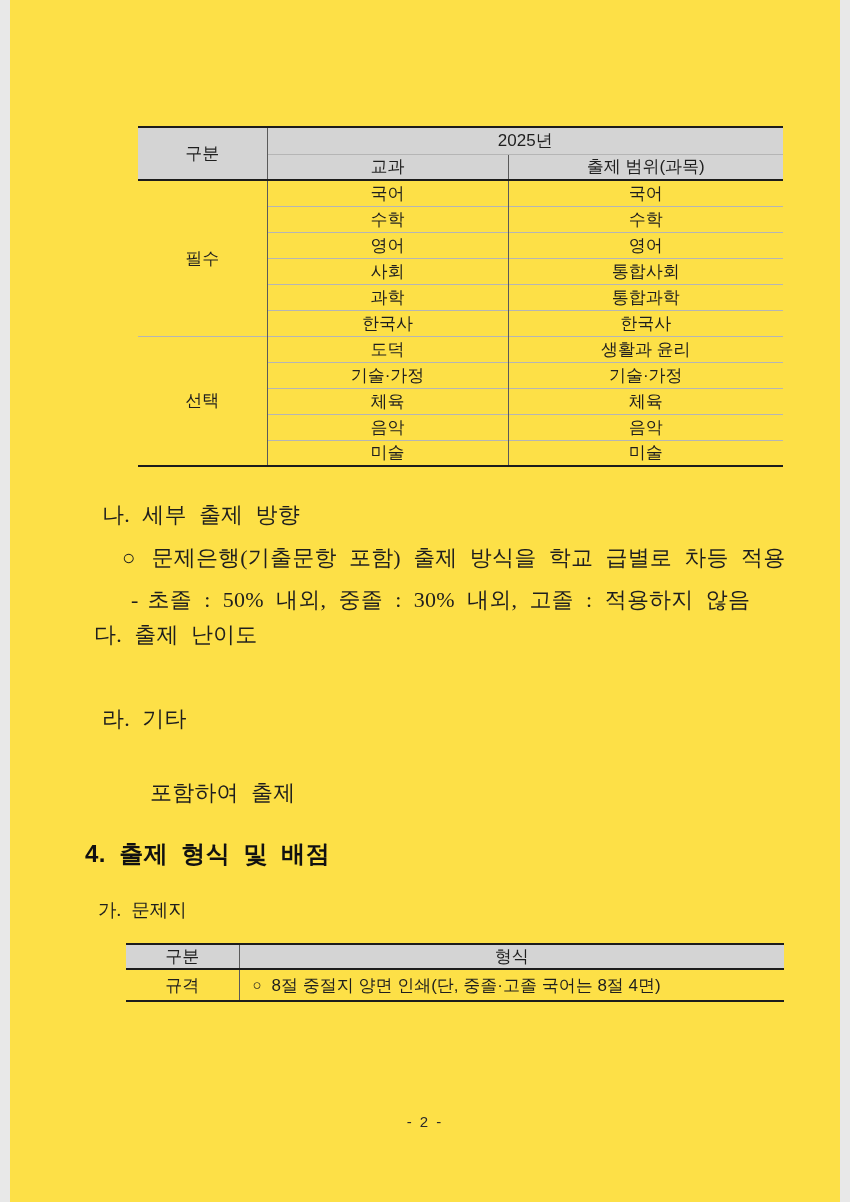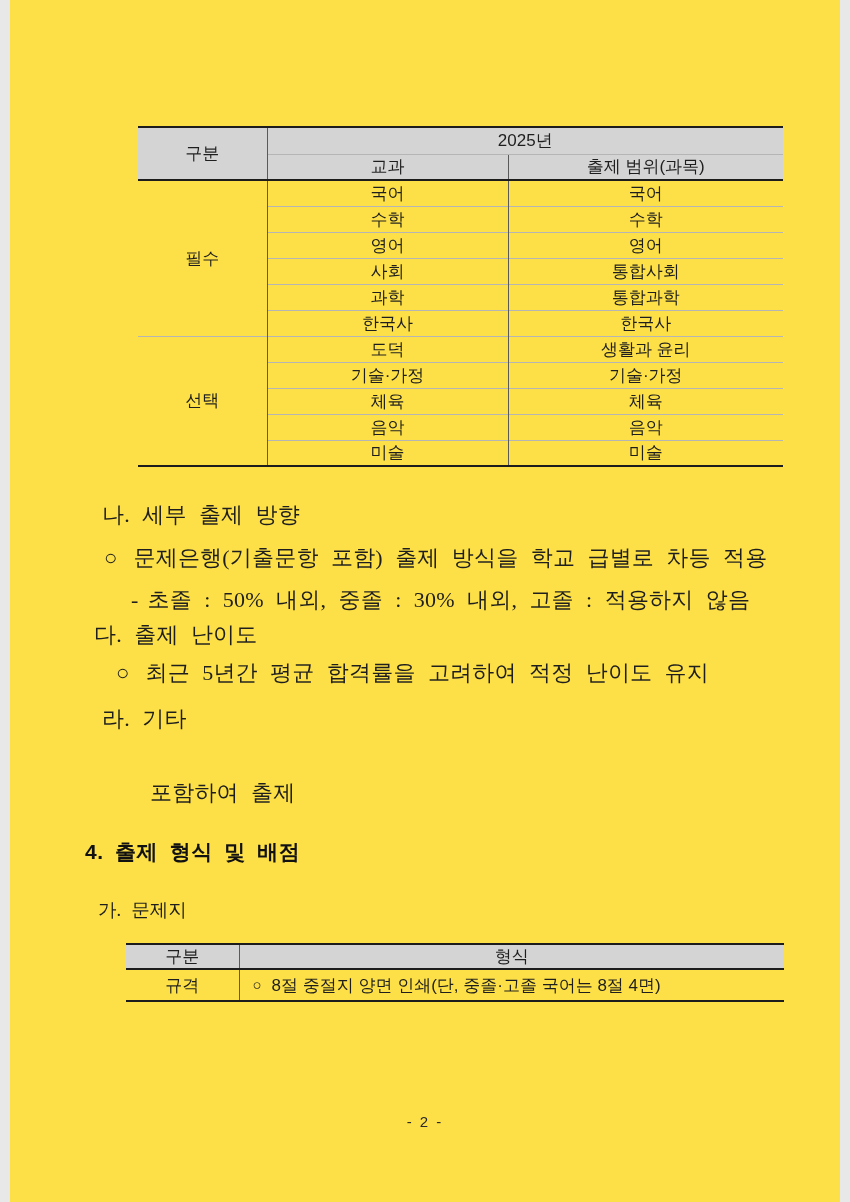--- a/index.html
+++ b/index.html
@@ -59,34 +59,34 @@
     font-size: 22px;
     line-height: 1.2;
     color: #1e1e1e;
     white-space: nowrap;
     word-spacing: 0.30em;
     letter-spacing: 0.2px;
   }
   .line .marker { display: inline-block; margin-right: 16px; }
   .line .dash-marker { display: inline-block; margin-right: 9px; }
   .l-na-h  { left: 92px;  top: 502px; }
-  .l-na-b  { left: 94px; top: 545px; }
+  .l-na-b  { left: 112px; top: 545px; }
   .l-na-d  { left: 121px; top: 587px; }
   .l-da-h  { left: 84px;  top: 622px; }
   .l-da-b  { left: 106px; top: 660px; }
   .l-ra-h  { left: 92px;  top: 706px; }
   .l-ra-b  { left: 106px; top: 745px; word-spacing: 0.48em; }
   .l-ra-b2 { left: 140px; top: 780px; }
 
   .sec4-heading {
     position: absolute;
     left: 75px; top: 838px;
     font-family: "Liberation Sans", "DejaVu Sans", sans-serif;
     font-weight: bold;
-    font-size: 21px;
+    font-size: 24px;
     letter-spacing: 0.5px;
     word-spacing: 0.25em;
     color: #111111;
     white-space: nowrap;
   }
   .sec4-sub {
     position: absolute;
     left: 88px; top: 897px;
     font-family: "Liberation Serif", "DejaVu Serif", serif;
     font-size: 18.5px;
@@ -178,21 +178,20 @@
   </table>
 
   <div class="line l-na-h">나. 세부 출제 방향</div>
 
   <div class="line l-na-b"><span class="marker">○</span><span>문제은행(기출문항 포함) 출제 방식을 학교 급별로 차등 적용</span></div>
 
   <div class="line l-na-d"><span class="dash-marker">-</span><span>초졸 : 50% 내외, 중졸 : 30% 내외, 고졸 : 적용하지 않음</span></div>
 
   <div class="line l-da-h">다. 출제 난이도</div>
 
-  <div class="line l-da-b"><span class="marker">○</span><span>최근 5년간 평균 합격률을 고려하여 적정 난이도 유지</span></div>
 
   <div class="line l-ra-h">라. 기타</div>
 
 
   <div class="line l-ra-b2">포함하여 출제</div>
 
   <div class="sec4-heading">4. 출제 형식 및 배점</div>
   <div class="sec4-sub">가. 문제지</div>
 
   <table class="doc-table t2">

